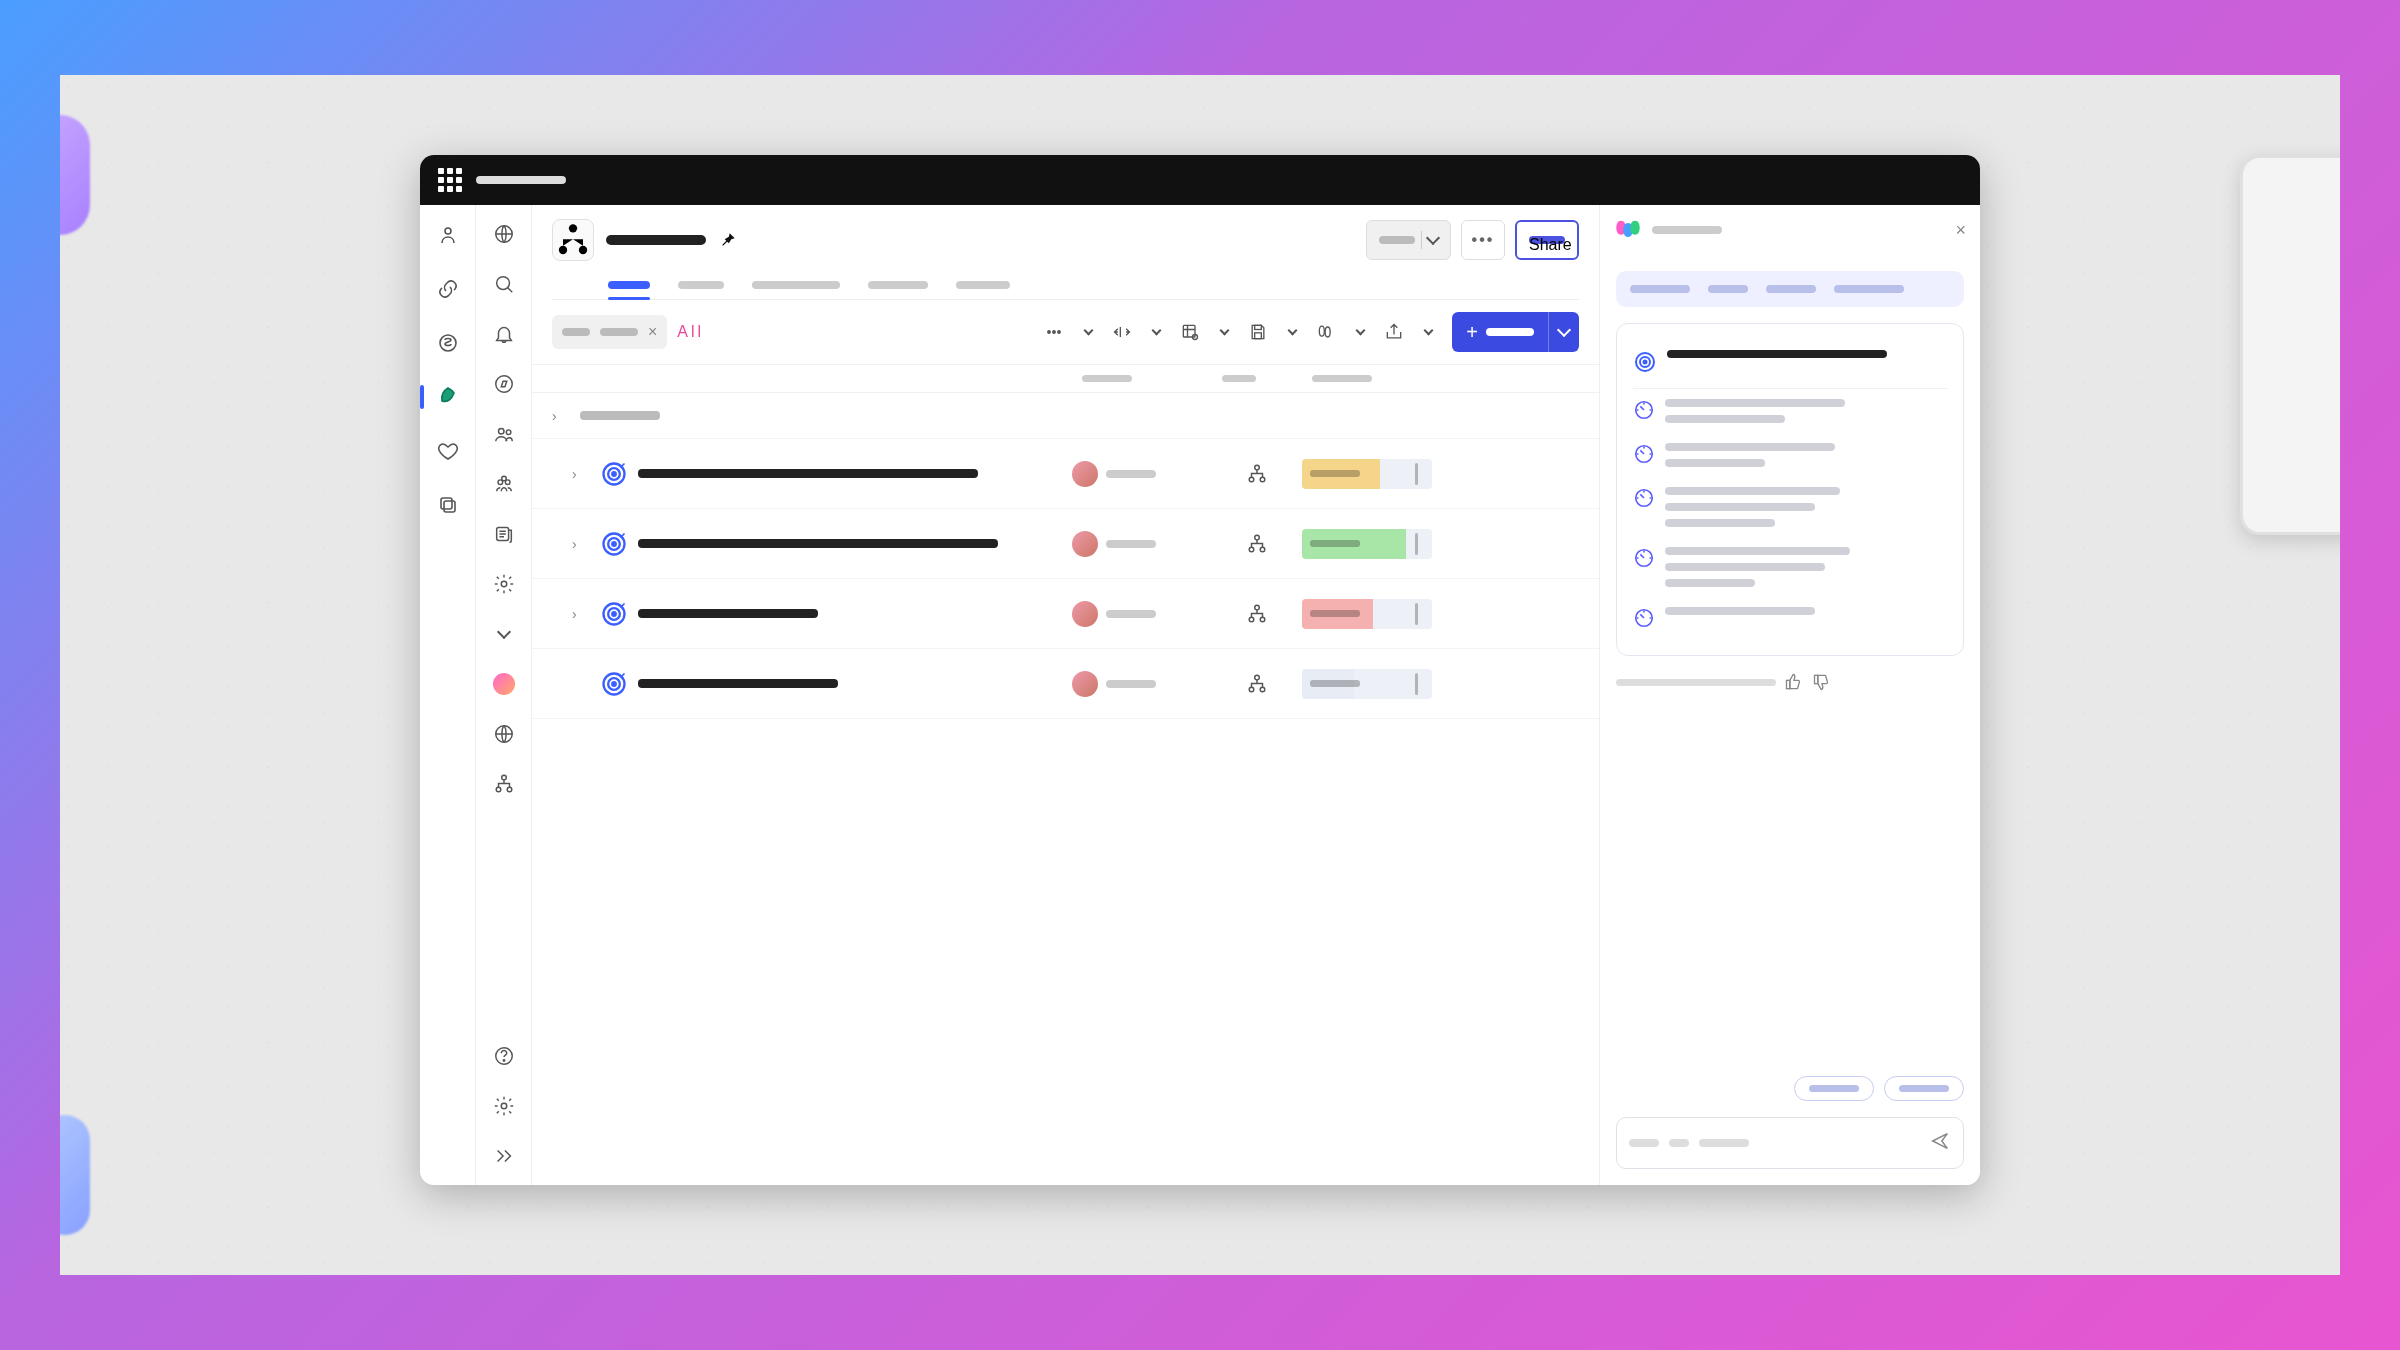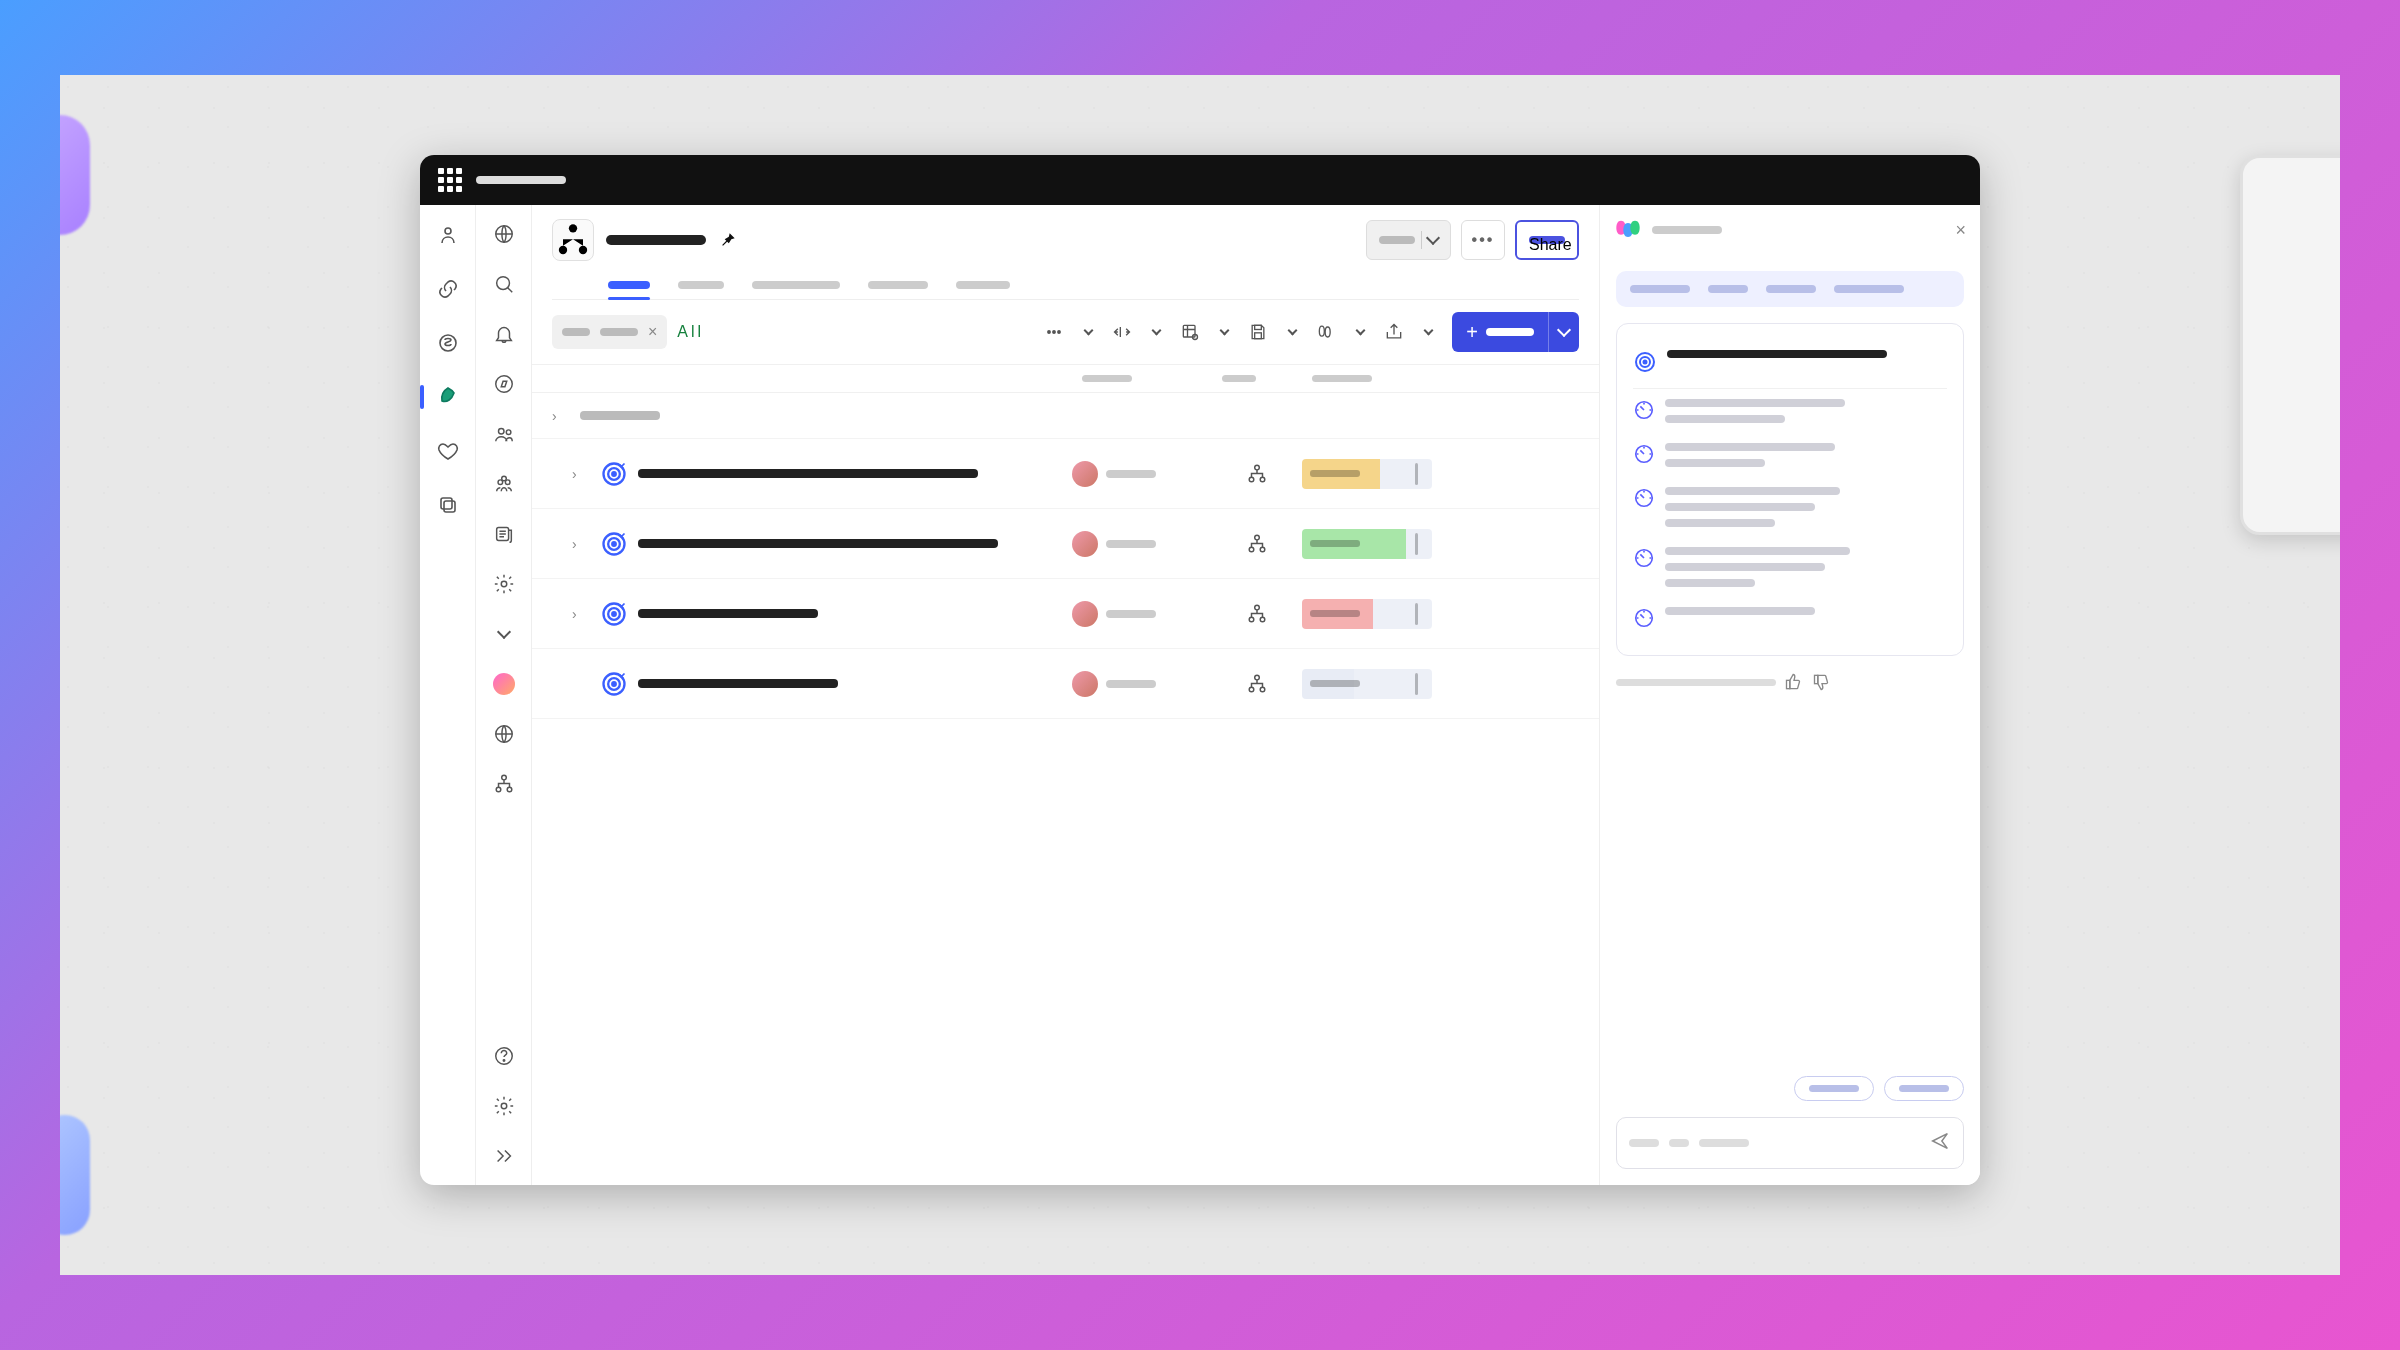--- a/index.html
+++ b/index.html
@@ -336,21 +336,21 @@
                 </div>
               </div>
           </div>
 
           <div class="toolbar">
             <div class="chip">
               <span class="chip-skel" style="text-indent:-9999px;width:28px;">Time period</span>
               <span class="chip-skel" style="width:38px;"></span>
               <span class="chip-x">×</span>
             </div>
-            <span style="color:#15803d;letter-spacing:3px;">All</span>
+            <span style="color:#ec4899;letter-spacing:3px;">All</span>
             <div class="tb-spacer"></div>
             <div id="tools" style="display:flex;gap:6px;align-items:center;">
                 <div class="mini">
                   <svg viewBox="0 0 24 24" class="">
                     <circle cx="6" cy="12" r="1.5" fill="#555"></circle>
                     <circle cx="12" cy="12" r="1.5" fill="#555"></circle>
                     <circle cx="18" cy="12" r="1.5" fill="#555"></circle>
                   </svg>
                 </div>
                 <div class="mini">

